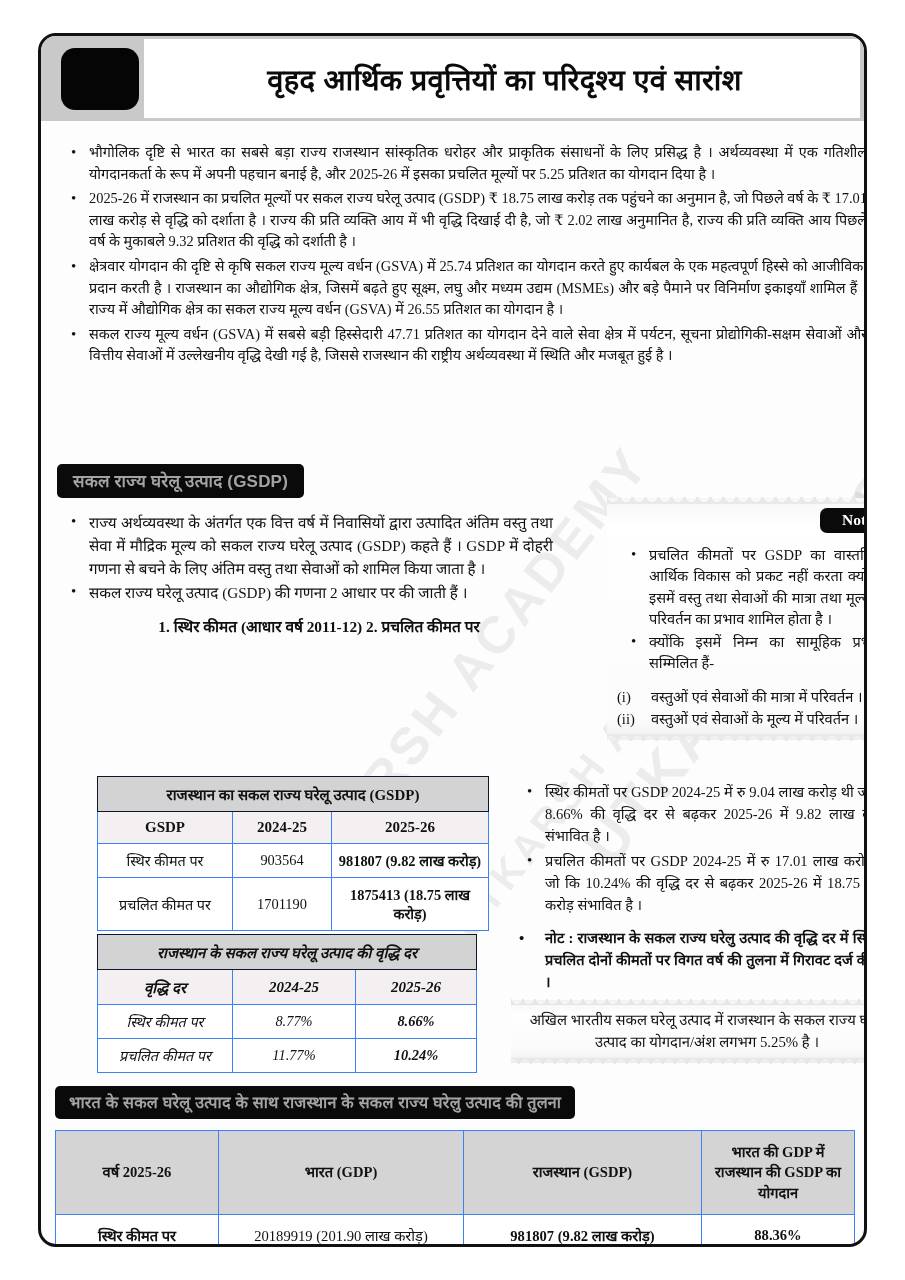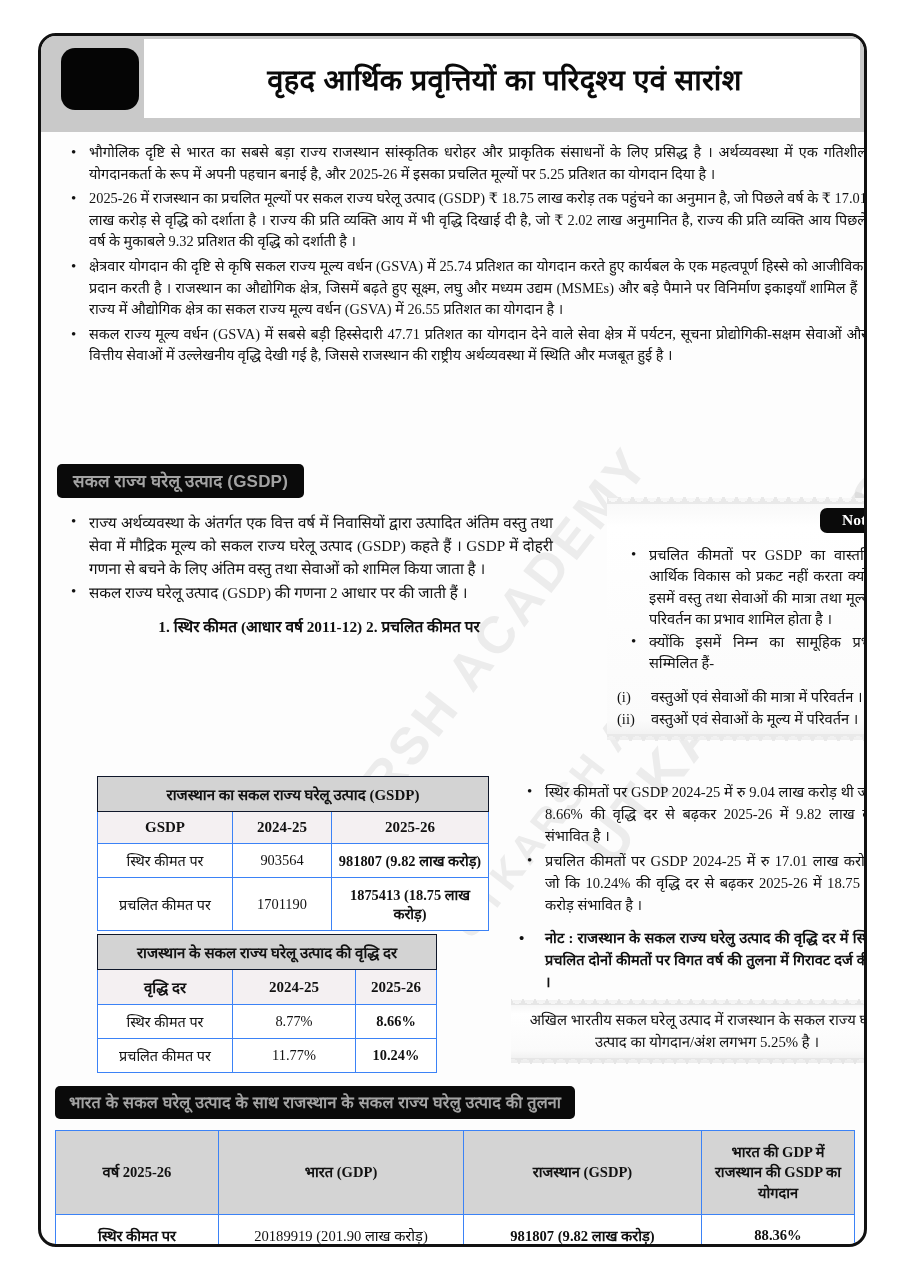--- a/index.html
+++ b/index.html
@@ -38,21 +38,21 @@
     letter-spacing:4px;
     z-index:0;
   }
   .wm1{font-size:58px;left:560px;top:360px;}
   .wm2{font-size:58px;left:430px;top:530px;}
   .wm3{font-size:52px;left:120px;top:620px;}
   .wm4{font-size:40px;left:330px;top:690px;}
 
   
   #banner{
-    position:absolute;left:0;top:0;width:100%;height:96px;
+    position:absolute;left:0;top:0;width:100%;height:85px;
     background:#c9c9c9;
     z-index:2;
   }
   #banner-white{
     position:absolute;left:103px;top:3px;right:4px;height:79px;
     background:#ffffff;
   }
   #banner-square{
     position:absolute;left:20px;top:12px;
     width:78px;height:62px;
@@ -183,21 +183,21 @@
     padding:7px 6px;
     border:1px solid #0f172a;
   }
   table.gt .hdr td{
     background:#f4f0f2;
     font-weight:bold;
     font-size:15px;
   }
   .tbl-wrap{position:absolute;z-index:2;background:#fff;}
   #tbl1{left:56px;top:740px;width:392px;}
-  #tbl2{left:56px;top:898px;width:340px;}
+  #tbl2{left:56px;top:898px;width:380px;font-style:italic;}
   #tbl1 .c0{width:122px;}
   #tbl1 .c1{width:86px;}
   #tbl2 .c0{width:122px;}
   #tbl2 .c1{width:110px;}
 
   
   #rightcol{
     position:absolute;left:470px;top:733px;width:392px;
     font-size:14.6px;color:#111;z-index:2;
   }

